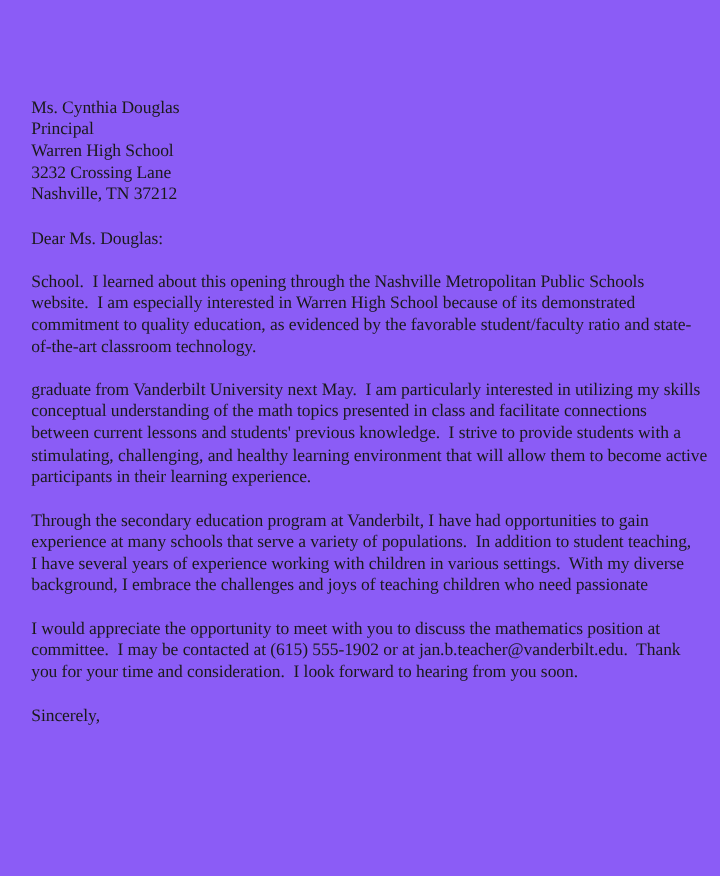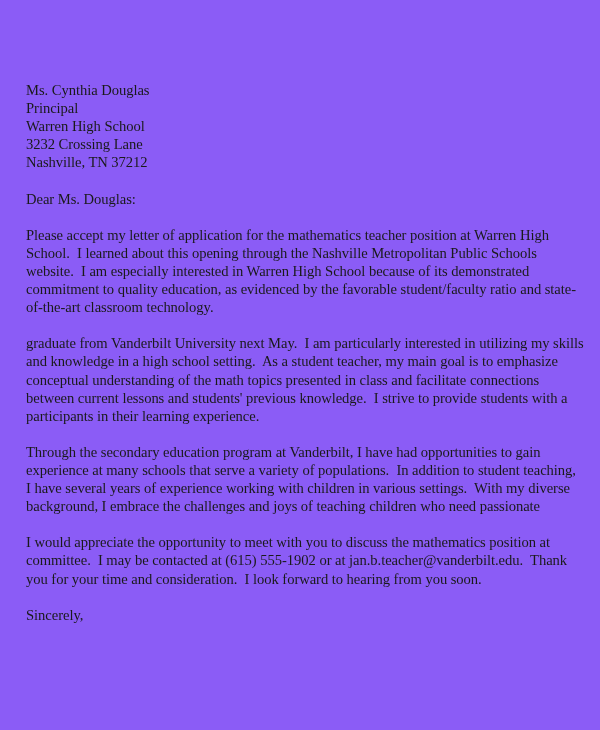--- a/index.html
+++ b/index.html
@@ -52,32 +52,31 @@
       <span class="line">Warren High School</span>
       <span class="line">3232 Crossing Lane</span>
       <span class="line">Nashville, TN 37212</span>
     </div>
 
     <div class="block">
       <span class="line">Dear Ms. Douglas:</span>
     </div>
 
     <div class="block">
-      <span class="line">Please accept my letter of application for the mathematics teacher position at Warren High</span>
       <span class="line">School.  I learned about this opening through the Nashville Metropolitan Public Schools</span>
       <span class="line">website.  I am especially interested in Warren High School because of its demonstrated</span>
       <span class="line">commitment to quality education, as evidenced by the favorable student/faculty ratio and state-</span>
       <span class="line">of-the-art classroom technology.</span>
     </div>
 
     <div class="block">
       <span class="line">graduate from Vanderbilt University next May.  I am particularly interested in utilizing my skills</span>
-      <span class="line">and knowledge in a high school setting.  As a student teacher, my main goal is to emphasize</span>
       <span class="line">conceptual understanding of the math topics presented in class and facilitate connections</span>
       <span class="line">between current lessons and students' previous knowledge.  I strive to provide students with a</span>
+      <span class="line">stimulating, challenging, and healthy learning environment that will allow them to become active</span>
       <span class="line">participants in their learning experience.</span>
     </div>
 
     <div class="block">
       <span class="line">Through the secondary education program at Vanderbilt, I have had opportunities to gain</span>
       <span class="line">experience at many schools that serve a variety of populations.  In addition to student teaching,</span>
       <span class="line">I have several years of experience working with children in various settings.  With my diverse</span>
       <span class="line">background, I embrace the challenges and joys of teaching children who need passionate</span>
     </div>
 

